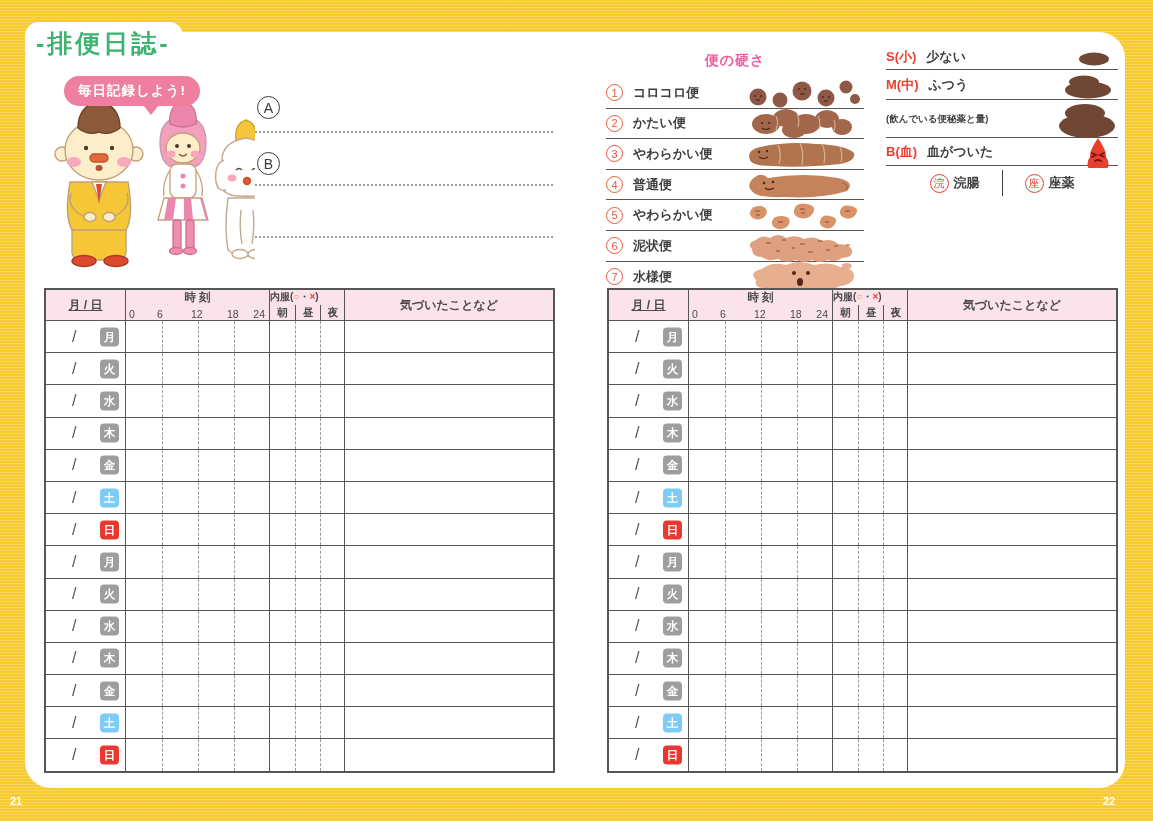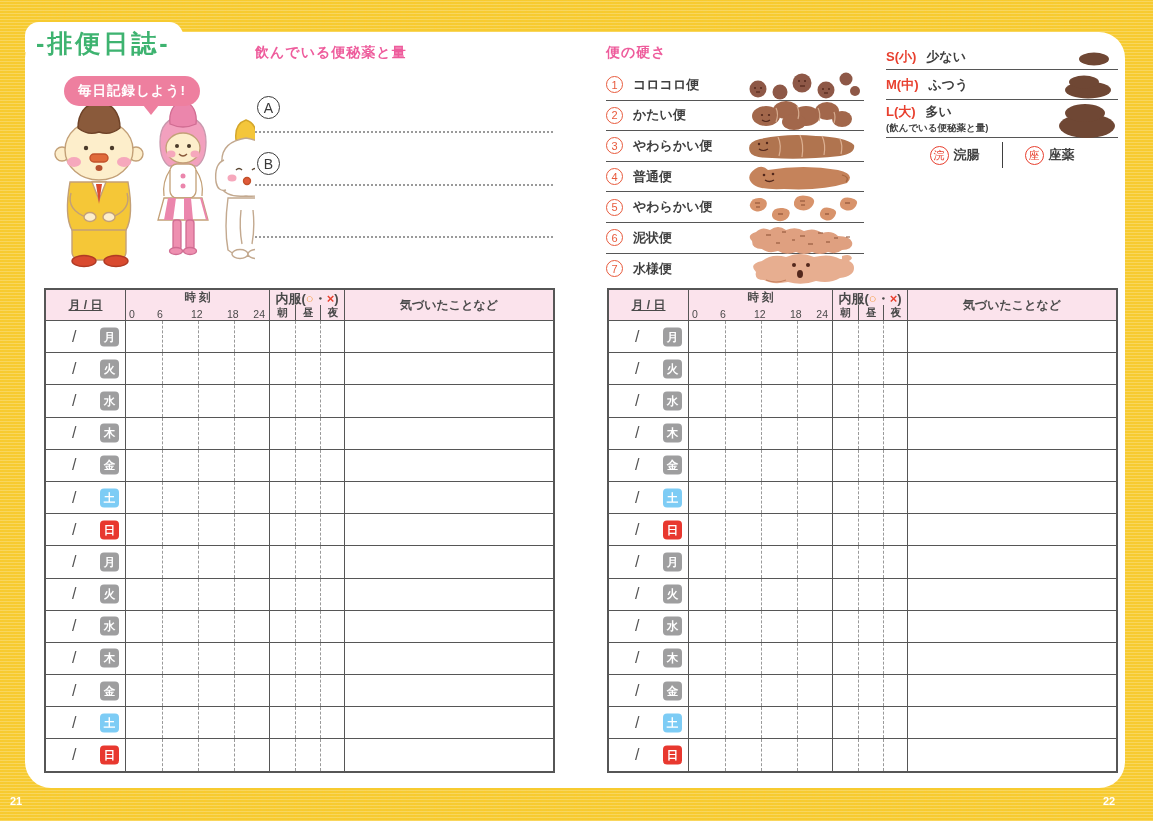--- a/index.html
+++ b/index.html
@@ -34,21 +34,21 @@
   #characters { left:40px; top:98px; width:215px; height:172px; }
 
   
   #medicine { left:255px; top:44px; width:300px; height:210px; }
   .section-heading { font-size:14px; font-weight:bold; color:#EE5C9C; letter-spacing:1px; }
   .circle-letter { position:absolute; width:23px; height:23px; border:1.6px solid #3a3a3a; border-radius:50%;
     display:flex; align-items:center; justify-content:center; font-size:14px; color:#3a3a3a; left:2px; }
   .dot-line { position:absolute; left:0; width:298px; border-bottom:2px dotted #9a9a9a; }
 
   
-  #hardness { left:606px; top:44px; width:258px; }
+  #hardness { left:606px; top:52px; width:258px;text-align:center; }
   .hard-item { position:relative; height:30.6px; display:flex; align-items:center; border-bottom:1px solid #565656; }
   .hard-item.last { border-bottom:none; }
   .num-circle { width:17px; height:17px; border:1.4px solid #E85A3C; color:#E85A3C; border-radius:50%;
     font-size:11px; display:flex; align-items:center; justify-content:center; flex:0 0 17px; }
   .hard-label { margin-left:10px; font-size:13px; font-weight:bold; color:#3f3f3f; }
   .hard-icon { position:absolute; right:0; top:50%; transform:translateY(-50%); line-height:0; }
 
   
   #symptoms { left:886px; top:44px; width:232px; }
   .sym-item { position:relative; border-bottom:1px solid #565656; display:flex; flex-direction:column; justify-content:center; }
@@ -68,21 +68,21 @@
   .ptable { position:absolute; top:288px; width:511px; background:#fff; border:2px solid #565656; }
   #table-left { left:44px; }
   #table-right { left:607px; }
   .trow { display:grid; grid-template-columns:79px 144px 75px 1fr; height:32.2px; border-top:1px solid #565656; }
   .trow.thead { height:30px; border-top:none; background:#FBE3EC; }
   .tcell { position:relative; border-left:1px solid #565656; }
   .tcell:first-child { border-left:none;text-decoration:underline; }
   .th-date,.th-notes { display:flex; align-items:center; justify-content:center; font-size:12px; font-weight:bold; color:#4a4a4a; }
   .tt { position:absolute; top:0; left:0; right:0; text-align:center; font-size:11.5px; font-weight:bold; color:#4a4a4a; }
   .tick { position:absolute; bottom:0; font-size:10.5px; color:#4a4a4a; }
-  .mt { position:absolute; top:0; left:0; right:0; text-align:center; font-size:13px; font-weight:bold; color:#4a4a4a; white-space:nowrap; }
+  .mt { position:absolute; top:0; left:0; right:0; text-align:left; font-size:10px; font-weight:bold; color:#4a4a4a; white-space:nowrap; }
   .msub { position:absolute; bottom:0; left:0; right:0; height:15px; display:grid; grid-template-columns:25px 25px 25px; }
   .msub span { display:flex; align-items:center; justify-content:center; font-size:10.5px; font-weight:bold; color:#4a4a4a; border-left:1px solid #565656; }
   .msub span:first-child { border-left:none; }
   .vdash { position:absolute; top:0; bottom:0; width:0; border-left:1px dashed #9a9a9a; }
   .slash { position:absolute; left:26px; top:50%; transform:translateY(-50%); font-size:16px; color:#555; }
   .day-badge { position:absolute; right:6px; top:50%; transform:translateY(-50%); width:19px; height:19px;
     border-radius:4px; color:#fff; font-size:11.5px; font-weight:bold; display:flex; align-items:center; justify-content:center; }
 </style>
 </head>
 <body>
@@ -152,21 +152,20 @@
     <circle cx="207" cy="83" r="3.5" fill="#E05A3A" stroke="#C2512B"></circle>
     <path d="M188,100 Q184,130 188,152 Q198,160 207,158 Q220,160 226,152 Q230,130 226,100 Z" fill="#fff"></path>
     <path d="M201,112 Q199,130 202,146" fill="none"></path>
     <path d="M213,112 Q215,130 212,146" fill="none"></path>
     <ellipse cx="200" cy="156" rx="8" ry="4.5" fill="#fff"></ellipse>
     <ellipse cx="216" cy="156" rx="8" ry="4.5" fill="#fff"></ellipse>
   </g>
 </svg>
 
 <div class="abs" id="medicine">
-  <div class="section-heading">飲んでいる便秘薬と量</div>
   <div class="circle-letter" style="top:52px">A</div>
   <div class="dot-line" style="top:87px"></div>
   <div class="circle-letter" style="top:108px">B</div>
   <div class="dot-line" style="top:140px"></div>
   <div class="dot-line" style="top:192px"></div>
 </div>
 
 <div class="abs" id="hardness">
   <div class="section-heading" style="margin-bottom:8px">便の硬さ</div>
   <div id="hardness-items">
@@ -315,29 +314,39 @@
           <span class="sym-label">ふつう</span>
         </div>
         <span class="sym-icon"><svg width="60" height="30" viewBox="0 0 60 30">
             <g fill="#6F4734">
    <ellipse cx="30" cy="20" rx="23" ry="8.5"></ellipse>
               <ellipse cx="26" cy="12" rx="15" ry="6.5"></ellipse>
             </g>
           </svg></span>
       </div>
       <div class="sym-item" style="height: 38px;">
-        <div class="sym-main">
-          <span class="sym-code">L(大)</span>
-          <span class="sym-label">多い</span>
-        </div>
         <div class="sym-sub">(飲んでいる便秘薬と量)</div>
         <span class="sym-icon"><svg width="62" height="40" viewBox="0 0 62 40">
             <g fill="#6F4734">
    <ellipse cx="31" cy="27" rx="28" ry="12"></ellipse>
               <ellipse cx="29" cy="14" rx="20" ry="9"></ellipse>
+            </g>
+          </svg></span>
+      </div>
+      <div class="sym-item" style="height: 28px;">
+        <div class="sym-main">
+          <span class="sym-code">B(血)</span>
+          <span class="sym-label">血がついた</span>
+        </div>
+        <span class="sym-icon"><svg width="56" height="32" viewBox="0 0 56 32">
+   <path d="M36,2 Q45,15 44,21 A10.5,10.5 0 1,1 28,21 Q27,15 36,2 Z" fill="#E8402F"></path>
+   <g fill="none" stroke="#7A1212" stroke-width="1.8" stroke-linecap="round">
+   <path d="M30,17 l4,2 l-4,2"></path>
+              <path d="M42,17 l-4,2 l4,2"></path>
+              <path d="M33,25 q3,-2 6,0"></path>
             </g>
           </svg></span>
       </div>
     </div>
   <div id="sym-legend">
       <span class="legend-pair">
         <span class="legend-circle">浣</span>
         <span class="legend-label">浣腸</span>
       </span>
       <span class="legend-divider"></span>

